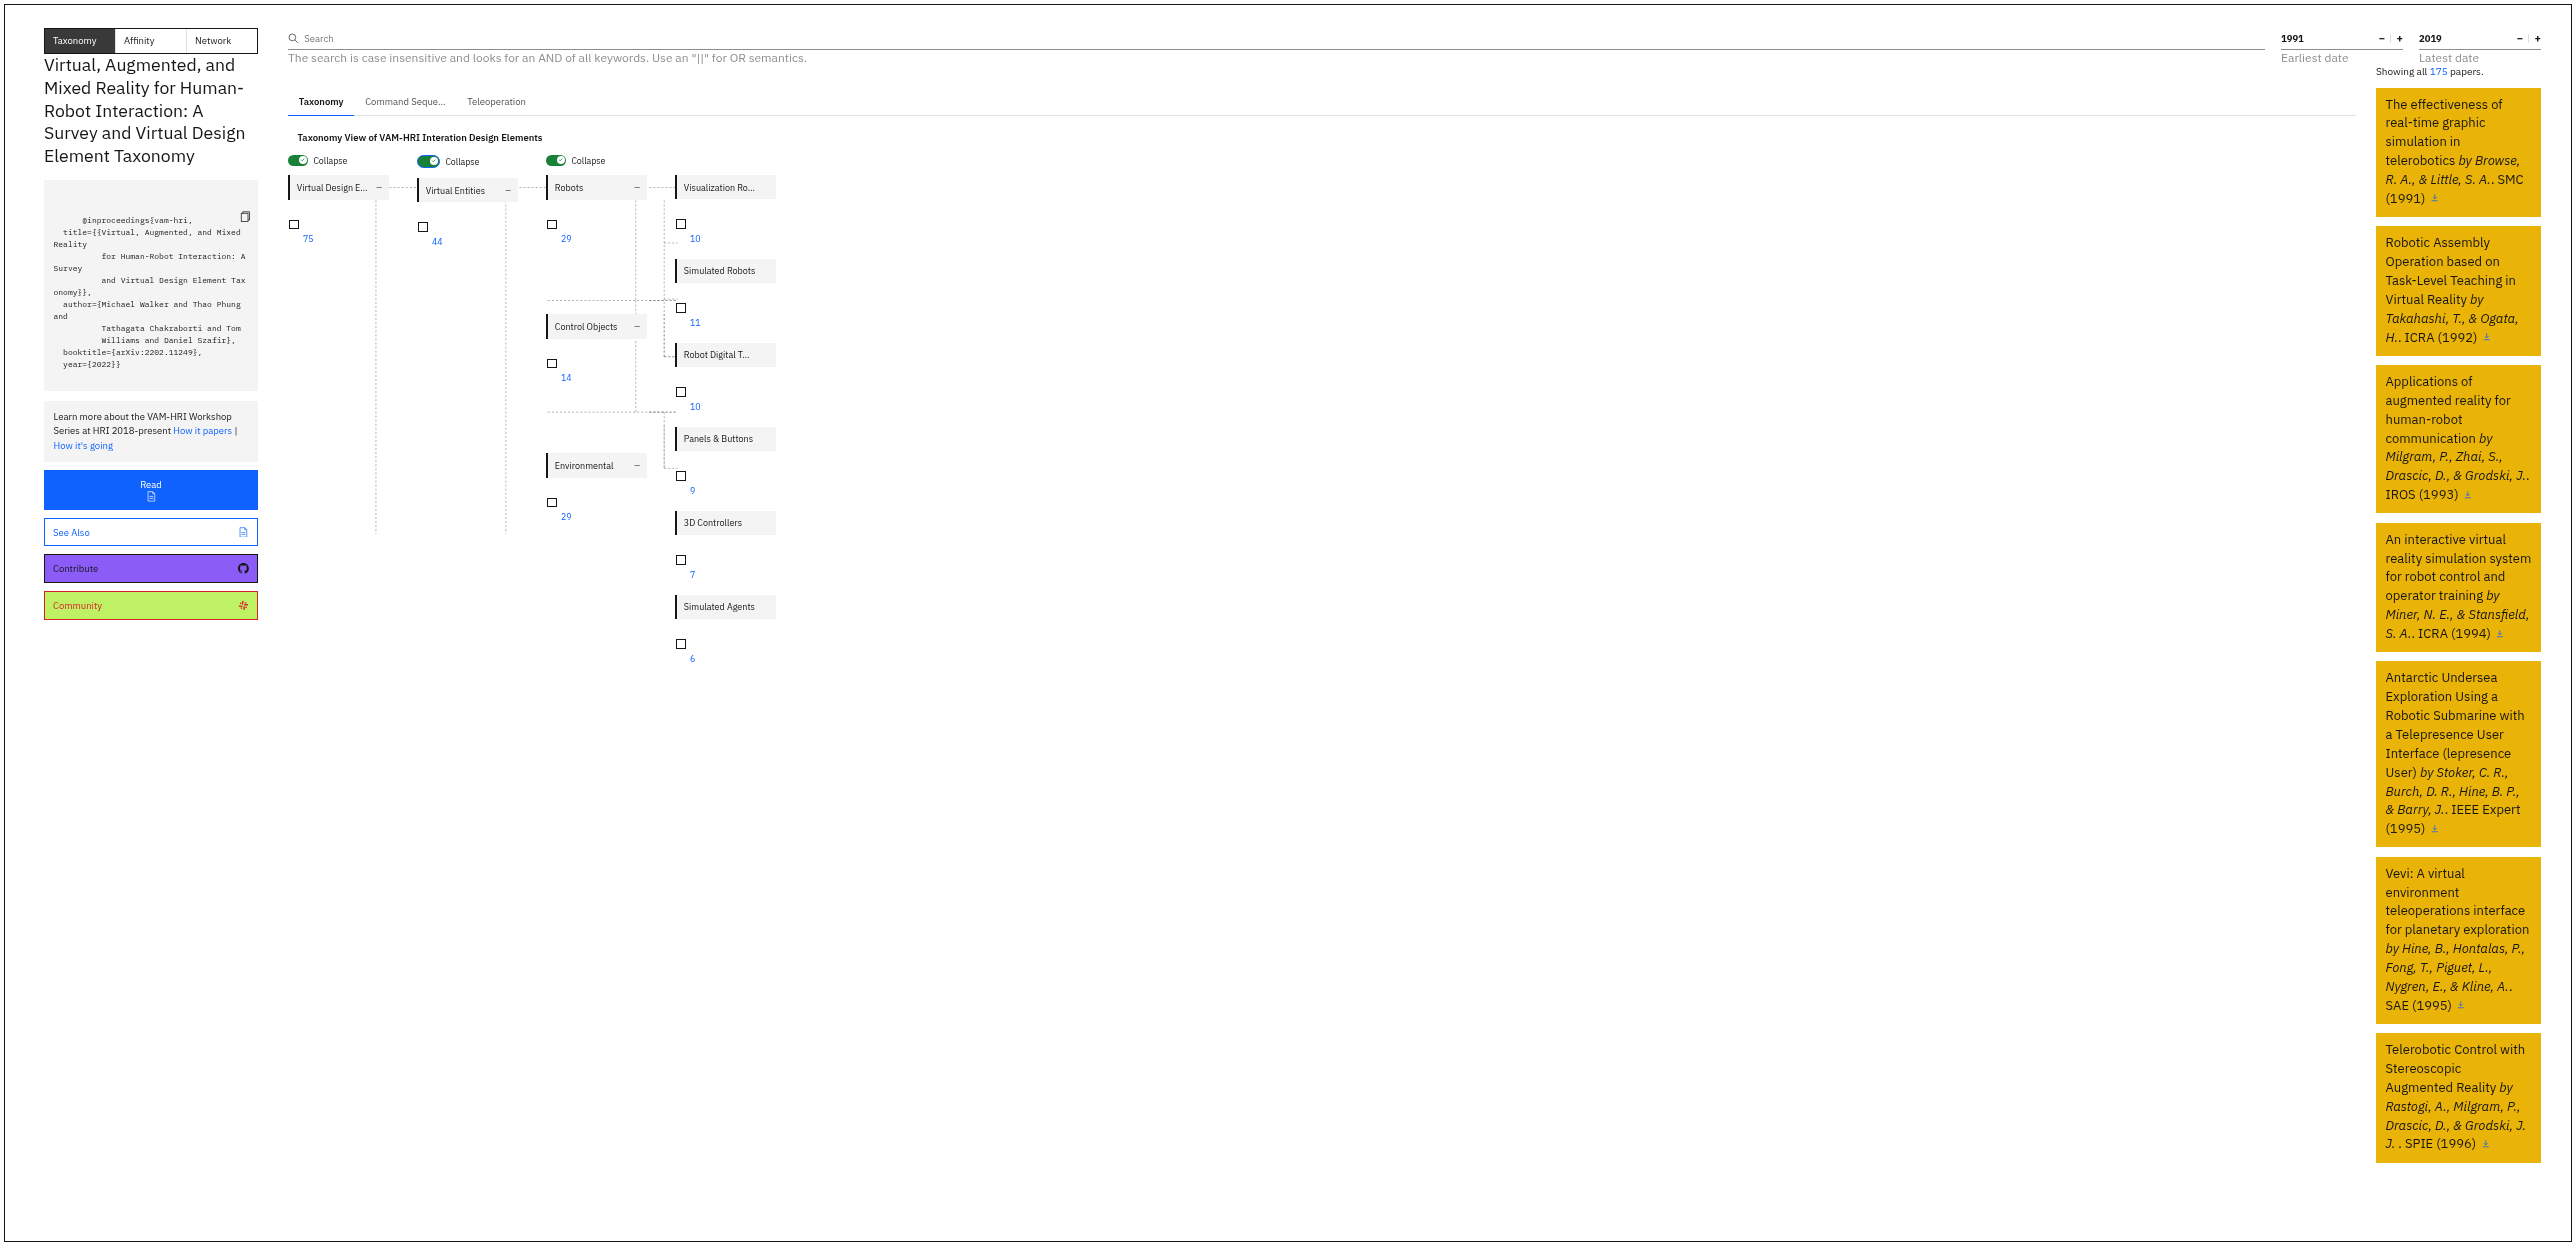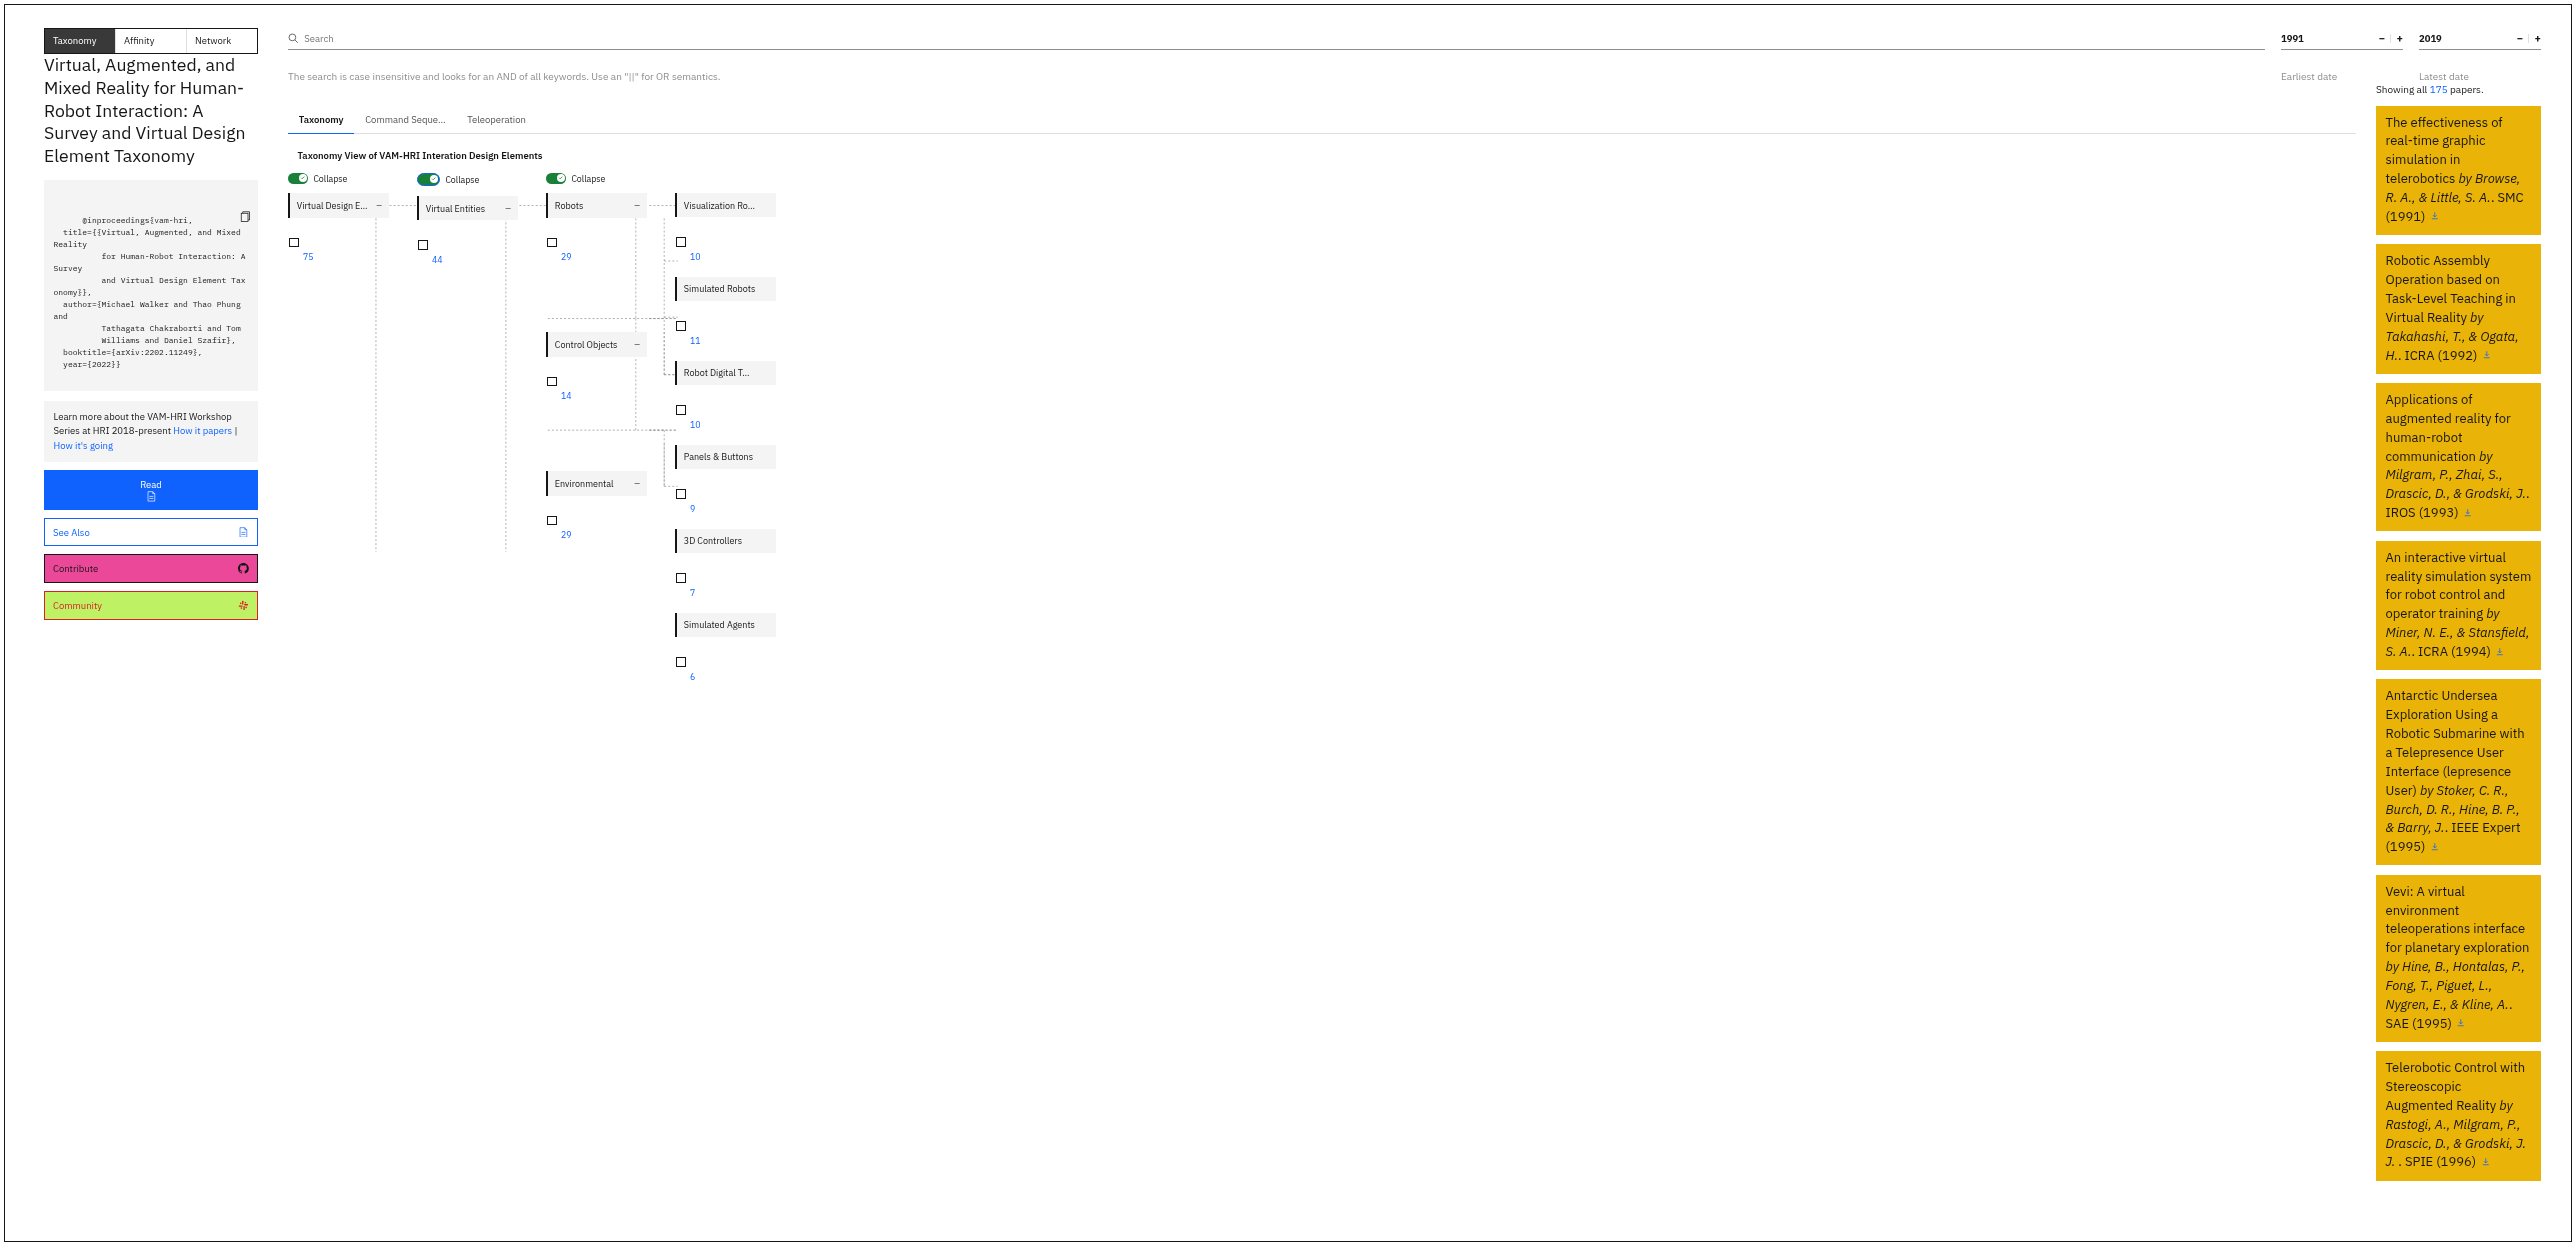--- a/index.html
+++ b/index.html
@@ -12,30 +12,30 @@
 .tab.active { background:#393939; color:#fff; }
 h1 { font-size:17.6px; font-weight:400; line-height:1.3; letter-spacing:0; }
 .bib-box { background:#f4f4f4; padding:9.5px; margin-top:12px; position:relative; font-family:"IBM Plex Mono", Menlo, monospace; font-size:8px; line-height:1.5; white-space:pre-wrap; word-break:break-all; }
 .copy-btn { position:absolute; top:6.8px; right:6.8px; width:12px; height:12px; cursor:pointer; }
 .copy-btn svg{width:100%;height:100%;}
 .learn-box { background:#f4f4f4; padding:9.5px; margin-top:9.5px; font-size:9.5px; line-height:1.5; }
 .learn-box a { color:#0f62fe; text-decoration:none; }
 .side-btn { display:flex; justify-content:space-between; align-items:center; padding:6.8px 8px; margin-top:8px; font-size:9.5px; border:0.7px solid; cursor:pointer; }
 .side-btn.read { background:#0f62fe; color:#fff; border-color:#0f62fe;flex-direction:column; }
 .side-btn.seealso { color:#0f62fe; border-color:#0f62fe; background:#fff; }
-.side-btn.contribute { color:#161616; border-color:#161616; background:#ec4899; }
+.side-btn.contribute { color:#161616; border-color:#161616; background:#8b5cf6; }
 .side-btn.community { color:#da1e28; border-color:#da1e28; background:#bef264; }
 .side-btn .icn{width:10.8px;height:10.8px;}
 .main { flex:1; display:flex; gap:20px; min-width:0;}
 .center { flex:1; min-width:0;}
 .topbar { display:flex; gap:16px; align-items:flex-start; }
 .search-wrap { flex:1; }
 .search-row { display:flex; align-items:center; border-bottom:0.7px solid #8d8d8d; padding:4px 0; gap:5.4px;}
 .search-row input { border:none; outline:none; font-size:9.5px; flex:1; background:transparent; font-family:inherit;}
-.sub { color:#8d8d8d; font-size:10px; margin-top:20px; }
+.sub { color:#8d8d8d; font-size:12px; margin-top:0; }
 .year-box { display:flex; align-items:center; border-bottom:0.7px solid #8d8d8d; padding:4px 0; gap:5.4px; min-width:122px;font-weight:bold;}
 .year-box .val { flex:1; font-size:9.5px; }
 .stepper { display:flex; align-items:center; gap:5.4px; color:#161616; }
 .stepper .sep{width:0.7px;height:9.5px;background:#e0e0e0;}
 .stepper span{cursor:pointer;font-size:10.8px;line-height:1;}
 .subtabs { display:flex; border-bottom:0.7px solid #e0e0e0; margin-top:23px; }
 .subtab { padding:6.8px 10.8px; font-size:9.5px; color:#525252; cursor:pointer; }
 .subtab.active { color:#161616; font-weight:600; border-bottom:1.4px solid #0f62fe; margin-bottom:-0.7px; }
 .view-title { font-weight:600; font-size:9.5px; margin:15px 0 10.8px 9.5px; }
 .tree-wrap { position:relative; }

